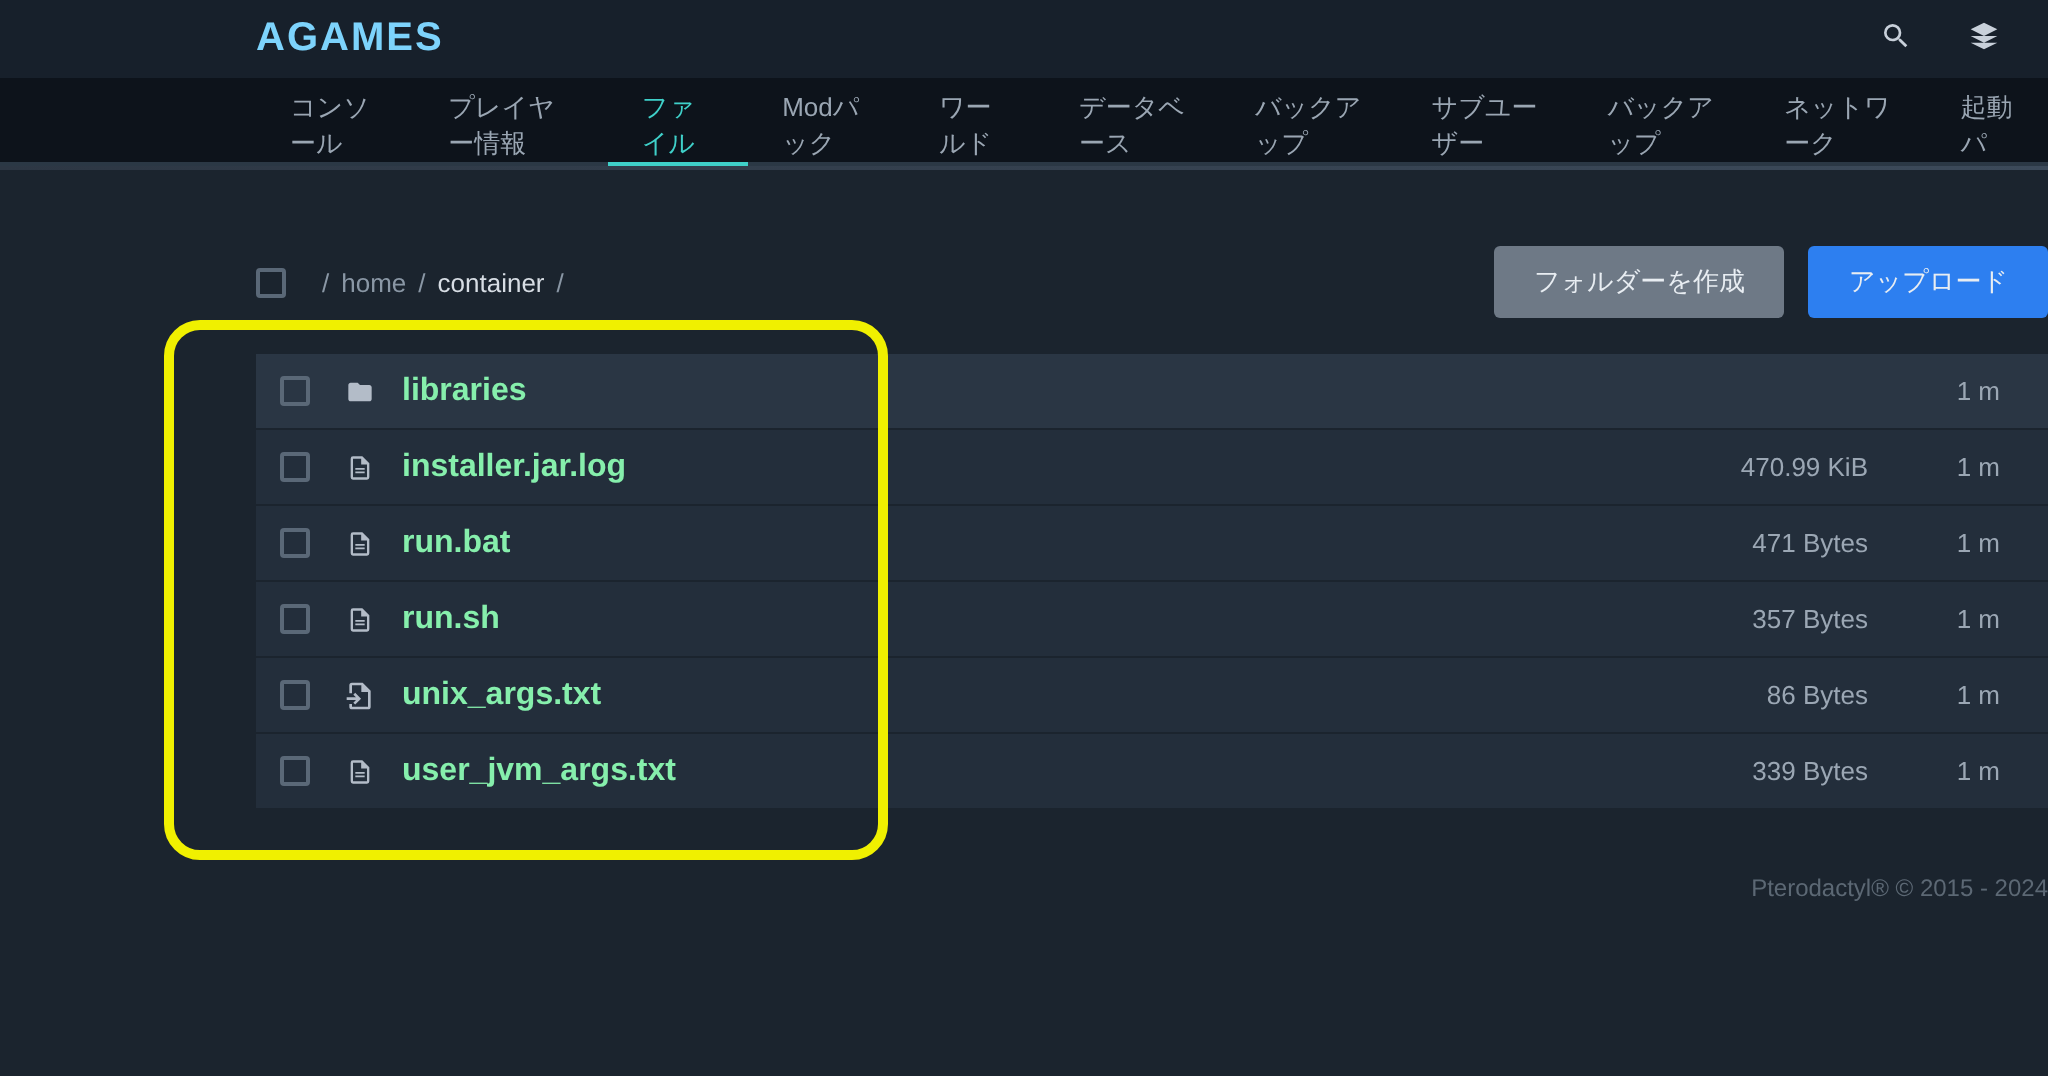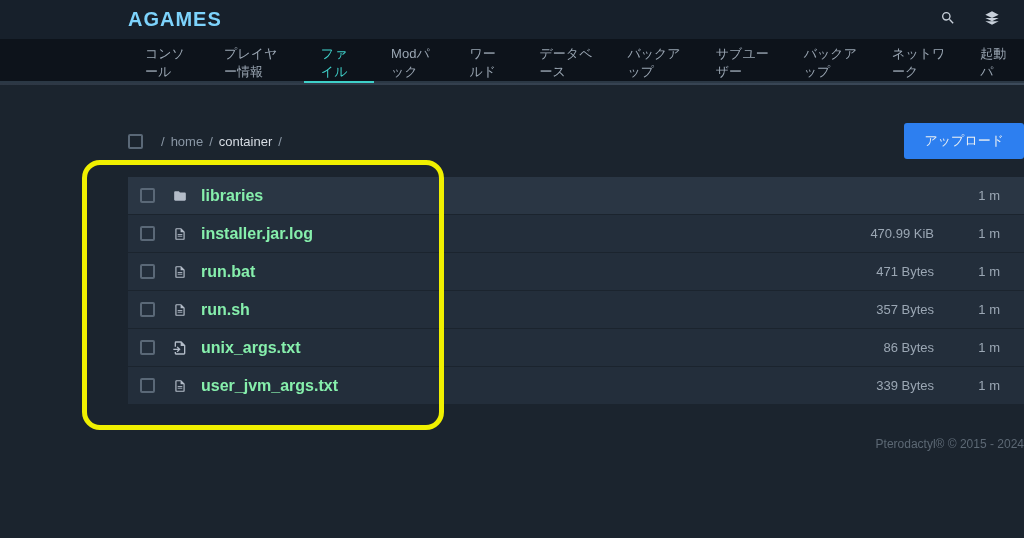--- a/index.html
+++ b/index.html
@@ -178,20 +178,21 @@
   <div class="row-top">
     <div class="chk"></div>
     <div class="breadcrumb">
       <span>/</span>
       <span>home</span>
       <span>/</span>
       <span class="cur">container</span>
       <span>/</span>
     </div>
     <div class="spacer"></div>
+    <button class="btn btn-gray">フォルダーを作成</button>
     <button class="btn btn-blue">アップロード</button>
   </div>
 
   <div class="filelist" id="filelist">
       <div class="file-row alt">
         <div class="chk"></div>
         <div class="file-icon">
           <svg width="16" height="14" viewBox="0 0 24 24">
             <path d="M10 4H4c-1.1 0-2 .9-2 2v12c0 1.1.9 2 2 2h16c1.1 0 2-.9 2-2V8c0-1.1-.9-2-2-2h-8l-2-2z"></path>
           </svg>

